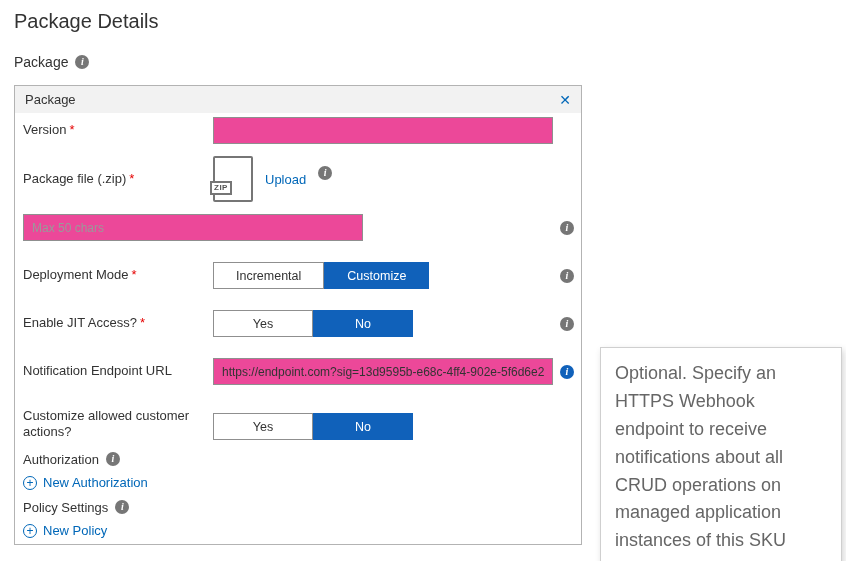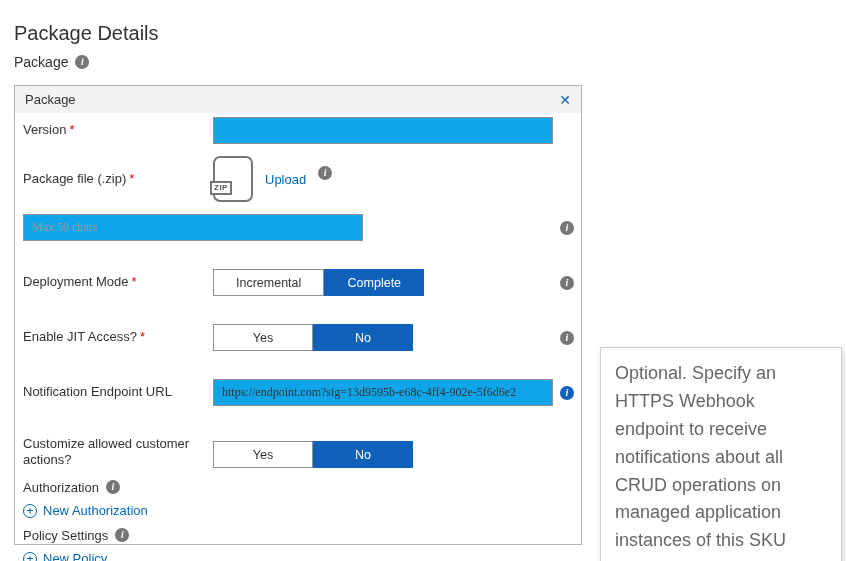--- a/index.html
+++ b/index.html
@@ -9,21 +9,21 @@
     --info-gray:#767676;
   }
   *{ box-sizing:border-box; }
   html,body{ margin:0; padding:0; }
   body{
     width:846px; height:561px; position:relative; overflow:hidden;
     background:#ffffff; color:#333;
     font-family:"Liberation Sans","DejaVu Sans",sans-serif; font-size:13px;
   }
   .page-title{
-    position:absolute; left:14px; top:22px; margin:0;
+    position:absolute; left:14px; top:10px; margin:0;
     font-size:20px; font-weight:400; color:#333;
   }
   .section-label{
     position:absolute; left:14px; top:54px;
     display:flex; align-items:center; gap:7px; font-size:14px; color:#333;
   }
   .info-icon{
     width:14px; height:14px; border-radius:50%;
     background:var(--info-gray); color:#fff; flex:0 0 auto;
     display:inline-flex; align-items:center; justify-content:center;
@@ -47,63 +47,63 @@
     font-family:"Liberation Sans","DejaVu Sans",sans-serif;
   }
   .form-row{
     display:flex; align-items:center;
     padding-left:8px; padding-right:0; min-height:27px;
   }
   .form-label{ width:190px; flex:0 0 190px; color:#333; line-height:1.25; padding-right:8px; }
   .req{ color:var(--required); margin-left:3px; }
   .text-input{
     width:340px; height:27px; flex:0 0 340px;
-    border:1px solid #8f8f8f; background:#0ea5e9; border-radius:0;
+    border:1px solid #8f8f8f; background:#ec4899; border-radius:0;
     padding:0 8px; font-size:12px; color:#333; outline:none;
-    font-family:Liberation Serif, serif;
+    font-family:Liberation Sans, sans-serif;
     white-space:nowrap; overflow:hidden; text-overflow:clip;
   }
   .text-input::placeholder{ color:#9a9a9a; }
   .right-icon{ margin-left:auto; margin-right:7px; }
   .toggle{ display:flex; }
   .toggle-btn{
     min-width:100px; height:27px; padding:0 22px;
     display:flex; align-items:center; justify-content:center;
     background:#fff; border:1px solid #8f8f8f; color:#333;
     font-size:12.5px; cursor:pointer;
     font-family:"Liberation Sans","DejaVu Sans",sans-serif;
   }
   .toggle-btn + .toggle-btn{ border-left:none; }
   .toggle-btn.selected{
     background:var(--accent); border:1px solid var(--accent); color:#fff;
   }
   .upload-group{ display:flex; align-items:center; gap:12px; }
   .zip-doc{
-    width:27px; height:46px; border:2px solid #767676; border-radius:7px;
+    width:27px; height:46px; border:2px solid #767676; border-radius:2px;
     position:relative; background:#fff; flex:0 0 auto;padding-left:36px;
   }
   .zip-label{
     position:absolute; bottom:5px; left:-5px;
     background:#fff; border:2px solid #767676;
     font-size:8px; font-weight:bold; color:#555; letter-spacing:.5px;
     padding:0 2px; line-height:10px;
   }
   .link{
     color:var(--link); text-decoration:none; cursor:pointer; font-size:13px;
   }
   .upload-info{ transform:translateY(-6px); }
   .inline-label-row{ display:flex; align-items:flex-start; gap:7px; padding-left:8px; }
   .link-row{ display:flex; align-items:center; gap:6px; padding-left:8px; }
   .plus-circle{
     width:14px; height:14px; border-radius:50%; border:1px solid var(--link);
     color:var(--link); display:inline-flex; align-items:center; justify-content:center;
     font-size:12px; line-height:1; flex:0 0 auto;
   }
   
-  .mt16{ margin-top:4px; } .mt13{ margin-top:28px; } .mt12{ margin-top:12px; }
+  .mt16{ margin-top:4px; } .mt13{ margin-top:21px; } .mt12{ margin-top:12px; }
   .mt10{ margin-top:10px; } .mt8{ margin-top:8px; }
   .tooltip{
     position:absolute; left:600px; top:347px; width:242px;
     background:#fff; border:1px solid #cfcfcf;
     box-shadow:2px 3px 7px rgba(0,0,0,.16);
     padding:12px 14px; font-size:18px; color:#666; line-height:1.55;
   }
 </style>
 </head>
 <body>
@@ -152,21 +152,21 @@
         <span>i</span>
       </span>
   </div>
 
   <div class="form-row mt13">
     <label class="form-label">
       <span>Deployment Mode</span><span class="req">*</span>
     </label>
     <div class="toggle">
       <button class="toggle-btn">Incremental</button>
-      <button class="toggle-btn selected">Complete</button>
+      <button class="toggle-btn selected">Customize</button>
     </div>
     <span class="info-icon right-icon">
         <span>i</span>
       </span>
   </div>
 
   <div class="form-row mt13">
     <label class="form-label">
       <span>Enable JIT Access?</span><span class="req">*</span>
     </label>

